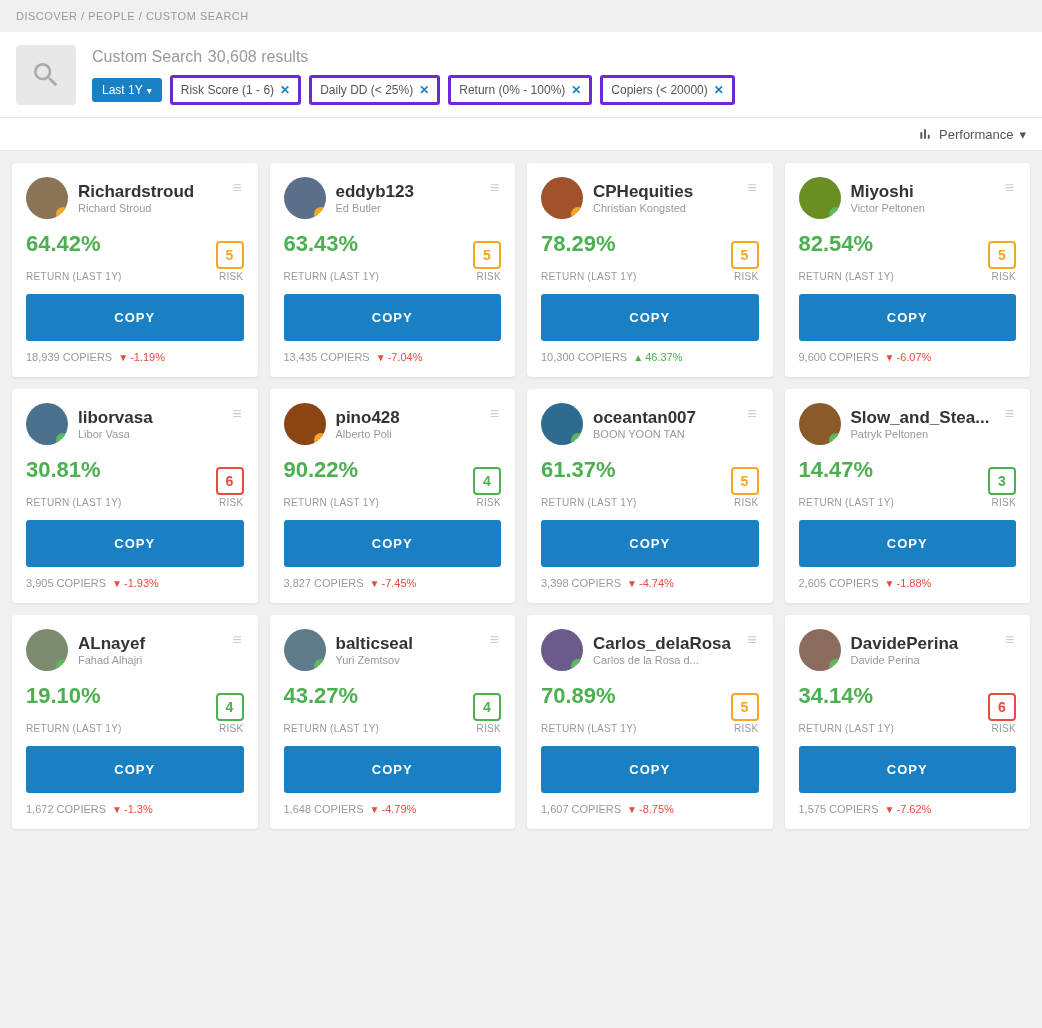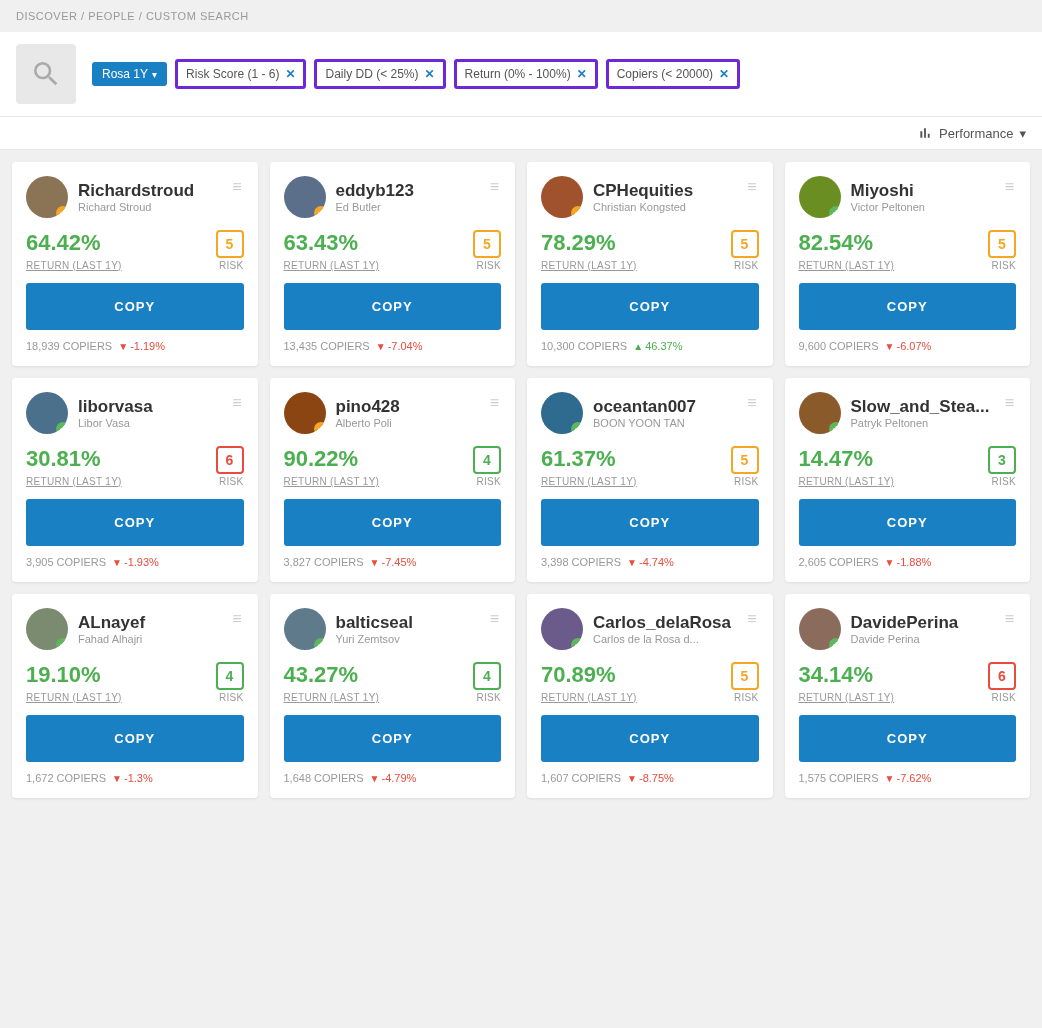--- a/index.html
+++ b/index.html
@@ -31,21 +31,21 @@
     .avatar { width: 42px; height: 42px; border-radius: 50%; background: #ccc; overflow: hidden; flex-shrink: 0; position: relative; }
     .avatar-placeholder { width: 100%; height: 100%; background: linear-gradient(135deg, #aaa, #ccc); }
     .star-badge { position: absolute; bottom: -2px; right: -2px; width: 14px; height: 14px; background: #f5a623; border-radius: 50%; display: flex; align-items: center; justify-content: center; font-size: 8px; color: #fff; }
     .star-badge.green { background: #5cb85c; }
     .user-info .username { font-weight: 700; font-size: 17px; color: #333; }
     .user-info .realname { font-size: 11px; color: #999; margin-top: 0; }
     .card-menu { color: #ccc; font-size: 16px; cursor: pointer; padding: 2px; }
 
     .card-stats { margin-bottom: 12px; display: flex; align-items: flex-end; justify-content: space-between; }
     .return-pct { font-size: 22px; font-weight: 700; color: #4caf50; }
-    .return-label { font-size: 10px; color: #999; margin-top: 4px; letter-spacing: 0.3px; text-decoration: underline; }
+    .return-label { font-size: 10px; color: #999; margin-top: 14px; letter-spacing: 0.3px; }
     .risk-box { border: 2px solid #f5a623; border-radius: 4px; width: 28px; height: 28px; display: flex; align-items: center; justify-content: center; font-size: 14px; font-weight: 700; color: #f5a623; flex-shrink: 0; }
     .risk-box.green { border-color: #4caf50; color: #4caf50; }
     .risk-box.red { border-color: #e74c3c; color: #e74c3c; }
     .risk-label { font-size: 10px; color: #999; text-align: right; margin-top: 2px; letter-spacing: 0.3px; }
 
     .copy-btn { width: 100%; background: #1a80c4; color: #fff; border: none; border-radius: 3px; padding: 16px; font-size: 13px; font-weight: 700; cursor: pointer; letter-spacing: 1px; margin-bottom: 10px; }
 
     .card-footer { display: flex; align-items: center; gap: 6px; font-size: 11px; color: #999; }
     .copiers-count { }
     .change { display: flex; align-items: center; gap: 2px; }
@@ -67,23 +67,26 @@
   </div>
 </div>
 
 <div class="header">
   <div class="header-icon">
     <svg viewBox="0 0 24 24">
       <path d="M15.5 14h-.79l-.28-.27A6.471 6.471 0 0 0 16 9.5 6.5 6.5 0 1 0 9.5 16c1.61 0 3.09-.59 4.23-1.57l.27.28v.79l5 4.99L20.49 19l-4.99-5zm-6 0C7.01 14 5 11.99 5 9.5S7.01 5 9.5 5 14 7.01 14 9.5 11.99 14 9.5 14z"></path>
     </svg>
   </div>
   <div class="header-info">
+    <div class="header-title">
+      <span>Custom Search</span> <span>30,608 results</span>
+    </div>
     <div class="filter-tags">
       <button class="filter-btn">
-        <span>Rosa 1Y</span>
+        <span>Last 1Y</span>
         <span class="arrow">▾</span>
       </button>
       <div class="filter-tag">
         <span>Risk Score (1 - 6)</span>
         <span class="x">✕</span>
       </div>
       <div class="filter-tag">
         <span>Daily DD (&lt; 25%)</span>
         <span class="x">✕</span>
       </div>

